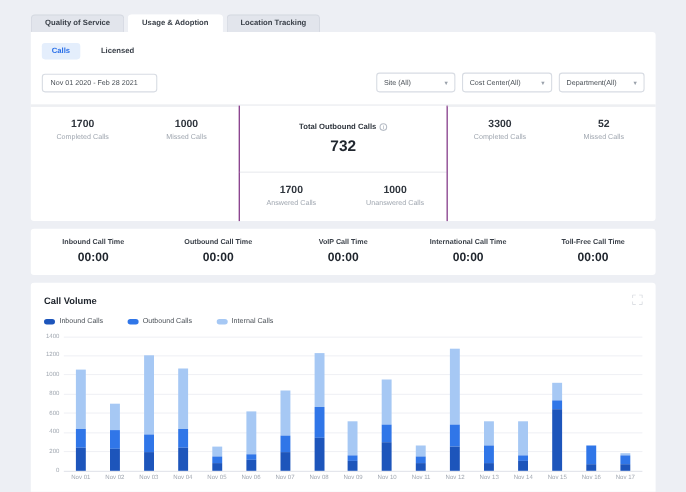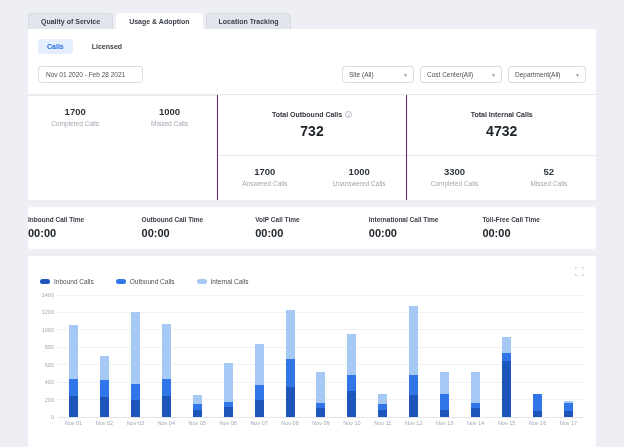--- a/index.html
+++ b/index.html
@@ -36,21 +36,21 @@
   .info-i { display:inline-flex; width:7px; height:7px; border:1px solid #b6bcc5; border-radius:50%;
             color:#b6bcc5; font-size:5px; align-items:center; justify-content:center; font-style:normal; }
   .stat-value { font-size:14px; font-weight:bold; color:#20262e; }
   .substats { display:flex; border-top:1px solid #e8eaee; padding:10px 0 13px; }
   .substat { flex:1; text-align:center; }
   .substat .v { font-size:9.5px; font-weight:bold; color:#2f353d; }
   .substat .l { font-size:6.5px; color:#a0a7b0; margin-top:3px; }
 
   
   .timestrip { background:#fff; border-radius:3px; margin-top:7px; display:flex; padding:9px 0 10px; }
-  .timecell { flex:1; text-align:left; }
+  .timecell { flex:1; text-align:center; }
   .timecell .l { font-size:6.5px; font-weight:bold; color:#3a4049; }
   .timecell .v { font-size:11px; font-weight:bold; color:#20262e; margin-top:4px; }
 
   
   .chartcard { background:#fff; border-radius:3px; margin-top:7px; padding:11px 12px 6px; position:relative; height:194px; }
   .charttitle { font-size:8.5px; font-weight:bold; color:#20262e; }
   .expand { position:absolute; top:11px; right:12px; width:9px; height:9px; cursor:pointer; }
   .legend { display:flex; gap:22px; margin-top:11px; }
   .legenditem { display:flex; align-items:center; gap:4px; font-size:6.5px; color:#4a5057; }
   .chip { width:10px; height:5px; border-radius:3px; }
@@ -129,26 +129,20 @@
               <div class="v">1700</div>
               <div class="l">Answered Calls</div>
             </div>
             <div class="substat">
               <div class="v">1000</div>
               <div class="l">Unanswered Calls</div>
             </div>
           </div>
         </div>
         <div class="statcard">
-          <div class="stat-top">
-            <div class="stat-title">
-              <span>Total Internal Calls</span>
-            </div>
-            <div class="stat-value">4732</div>
-          </div>
           <div class="substats">
             <div class="substat">
               <div class="v">3300</div>
               <div class="l">Completed Calls</div>
             </div>
             <div class="substat">
               <div class="v">52</div>
               <div class="l">Missed Calls</div>
             </div>
           </div>
@@ -173,20 +167,21 @@
         <div class="l">International Call Time</div>
         <div class="v">00:00</div>
       </div>
       <div class="timecell">
         <div class="l">Toll-Free Call Time</div>
         <div class="v">00:00</div>
       </div>
     </div>
 
   <div class="chartcard">
+    <div class="charttitle">Call Volume</div>
     <svg class="expand" viewBox="0 0 9 9">
       <path d="M0 3 V0 H3 M6 0 H9 V3 M9 6 V9 H6 M3 9 H0 V6" fill="none" stroke="#c3c8d0" stroke-width="1"></path>
     </svg>
     <div class="legend">
         <div class="legenditem">
           <span class="chip" style="background: rgb(29, 85, 187);"></span>
           <span>Inbound Calls</span>
         </div>
         <div class="legenditem">
           <span class="chip" style="background: rgb(48, 118, 232);"></span>

